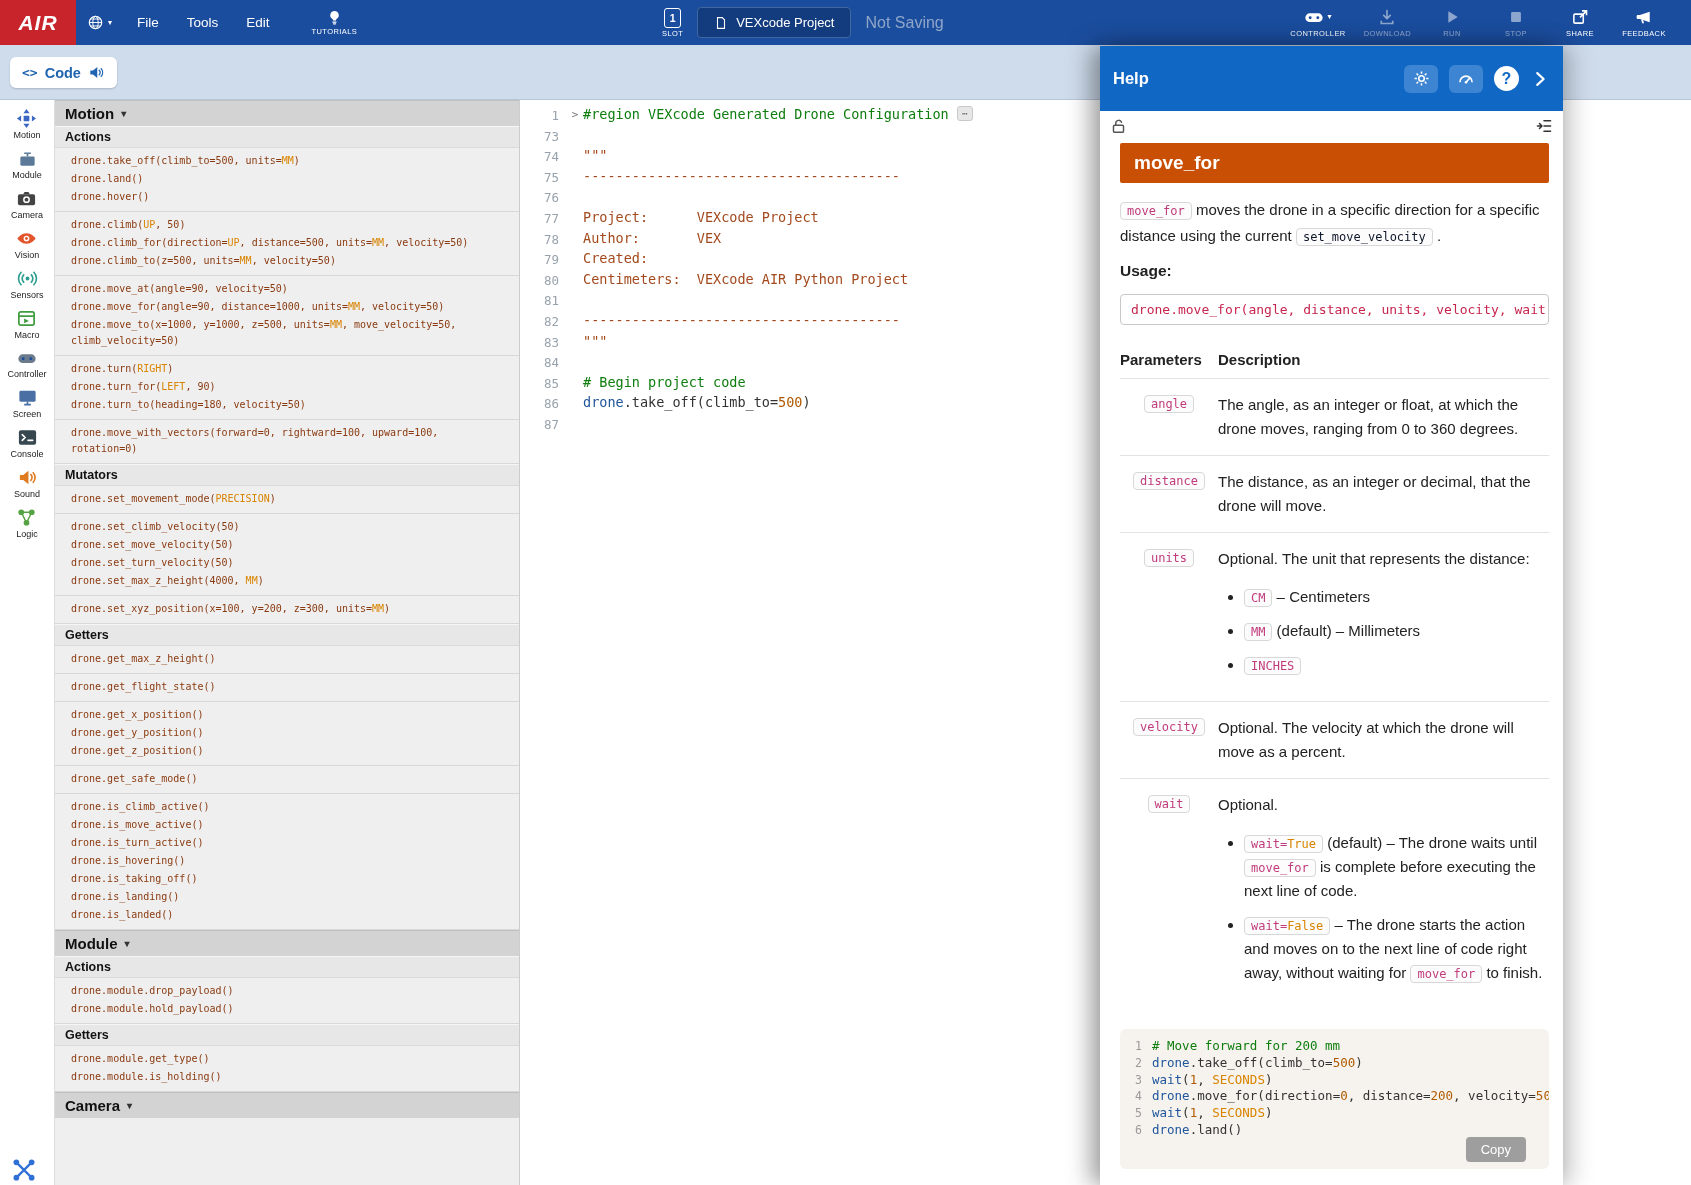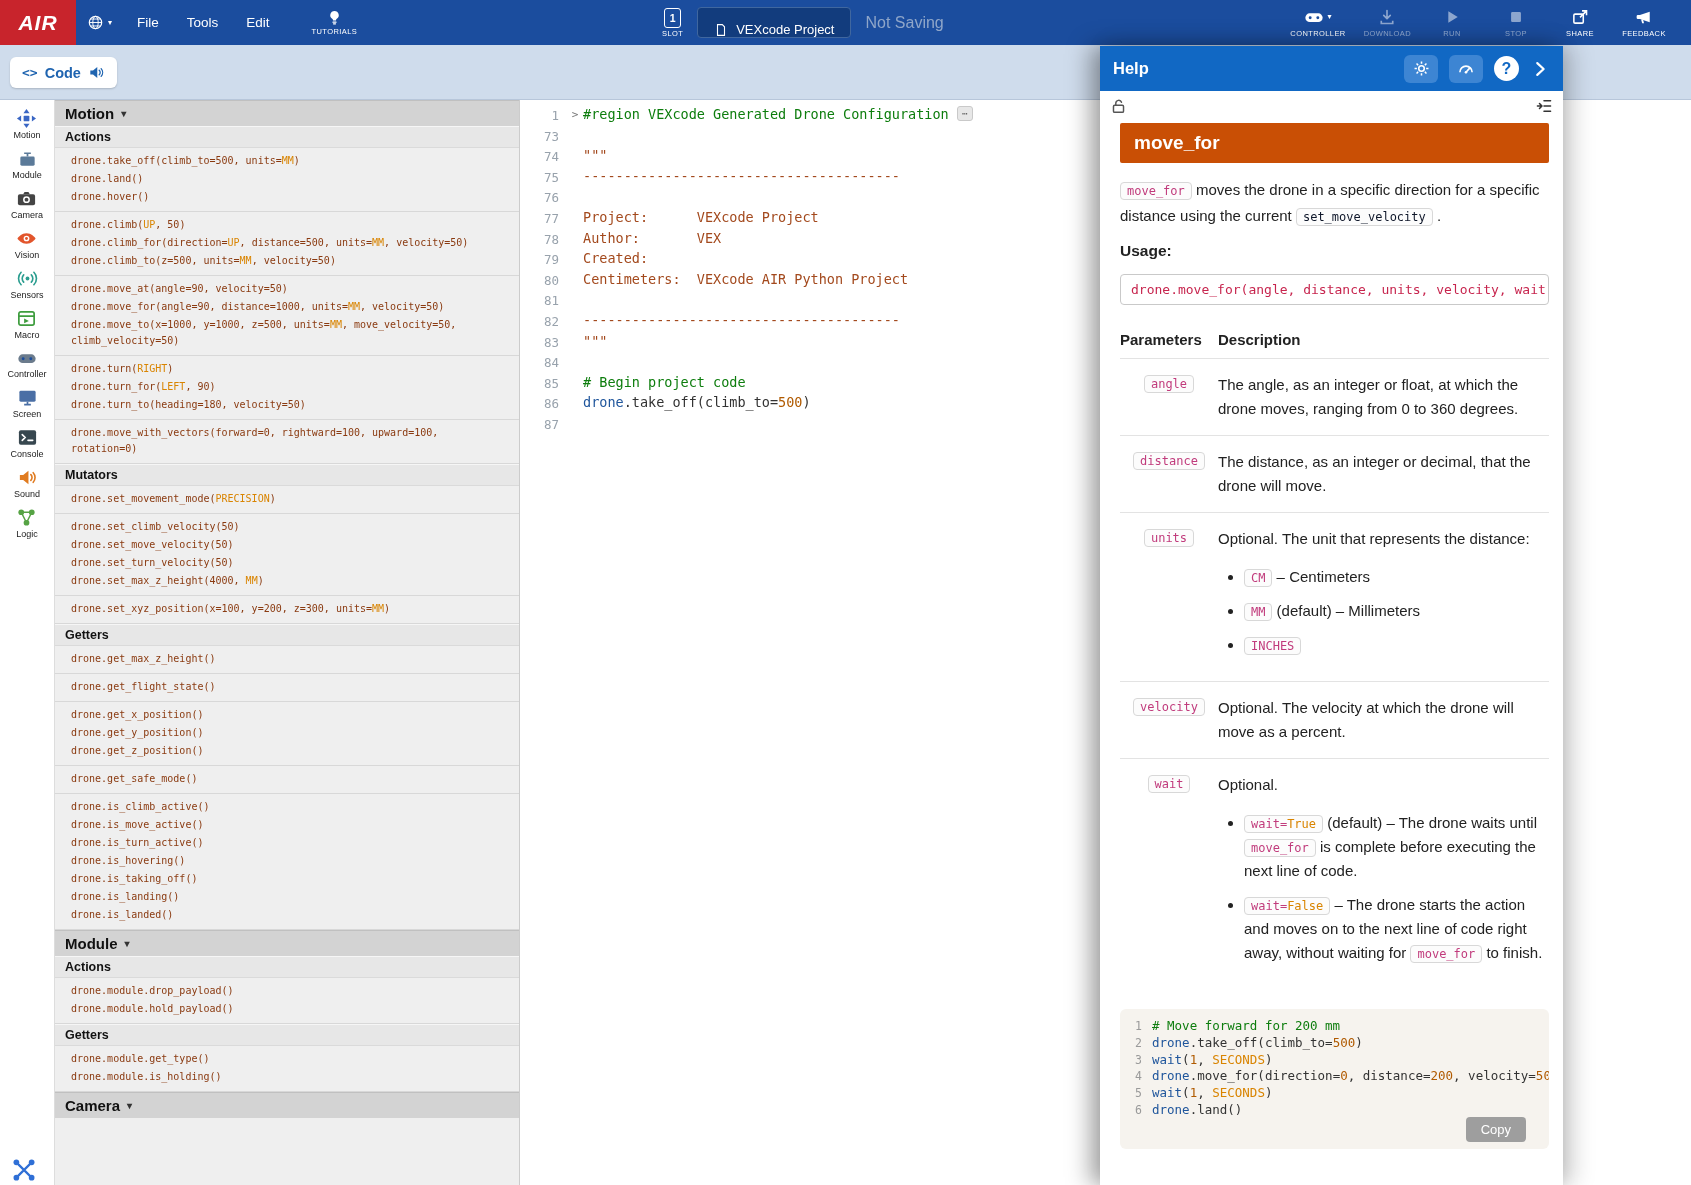--- a/index.html
+++ b/index.html
@@ -11,21 +11,21 @@
   .logo{width:76px;height:45px;background:#c8242c;display:flex;align-items:center;justify-content:center;font-size:21px;font-weight:bold;font-style:italic;letter-spacing:1px;flex:none}
   .menus{display:flex;height:100%}
   .menu-item{font-size:13.5px;padding:0 14px;height:100%;display:flex;align-items:center;cursor:pointer}
   .globe{gap:4px;padding:0 11px;height:45px;display:flex;align-items:center;cursor:pointer}
   .caret{font-size:8px;line-height:1}
   .tutorials{display:flex;flex-direction:column;align-items:center;gap:1px;margin-left:28px;cursor:pointer}
   .tb-label{font-size:7.5px;font-weight:normal;letter-spacing:.4px}
   .tb-center{position:absolute;left:662px;top:0;height:45px;display:flex;align-items:center;gap:14px}
   .slot{display:flex;flex-direction:column;align-items:center;gap:1px;cursor:pointer}
   .slot-box{width:17px;height:20px;border:1.6px solid #fff;border-radius:3px;display:flex;align-items:center;justify-content:center;font-size:10.5px;font-weight:bold}
-  .project-pill{height:31px;background:#123c7d;border:1px solid #40679f;border-radius:4px;display:flex;align-items:flex-end;gap:8px;padding:0 16px;font-size:13px;cursor:pointer}
+  .project-pill{height:31px;background:#123c7d;border:1px solid #40679f;border-radius:4px;display:flex;align-items:center;gap:8px;padding:0 16px;font-size:13px;cursor:pointer}
   .not-saving{color:#8fa6c9;font-size:16px}
   .tb-actions{margin-left:auto;display:flex;align-items:center;gap:18px;padding-right:24px}
   .tb-action{min-width:46px;display:flex;flex-direction:column;align-items:center;gap:2px;cursor:pointer}
   .tb-action.disabled{opacity:.5}
   .ico-row{display:flex;align-items:center;gap:3px;height:20px}
   .tb-ico{display:flex;align-items:center;justify-content:center}
 
   
   .subbar{position:absolute;top:45px;left:0;width:100%;height:55px;background:#cfdcec;border-bottom:1px solid #b7c6da;z-index:8}
   .code-pill{position:absolute;left:10px;top:12px;height:31px;background:#fff;border-radius:6px;display:flex;align-items:center;gap:7px;padding:0 12px;color:#1f64b0;font-weight:bold;font-size:14.5px;box-shadow:0 1px 2px rgba(0,0,0,.18);cursor:pointer}
@@ -55,21 +55,21 @@
   .ed-fold{width:16px;flex:none;color:#777;font-size:11px;text-align:center;cursor:pointer}
   .ed-text{white-space:pre;color:#333}
   .t-comment{color:#0d7d0d}
   .t-str{color:#a3491d}
   .tok-num{color:#b05a00}
   .tok-id{color:#20569c}
   .fold-badge{display:inline-block;background:#e7e7e7;border:1px solid #c9c9c9;border-radius:3px;color:#666;font-size:10px;line-height:13px;padding:0 4px;margin-left:8px;vertical-align:2px;cursor:pointer}
 
   
   .help{position:absolute;left:1100px;top:46px;width:463px;bottom:0;background:#fff;z-index:60;box-shadow:-10px 0 22px rgba(0,0,0,.35),10px 0 22px rgba(0,0,0,.18);display:flex;flex-direction:column}
-  .help-header{height:45px;background:#1168c4;flex:none;display:flex;align-items:center;padding:0 13px;color:#fff}
+  .help-header{height:65px;background:#1168c4;flex:none;display:flex;align-items:center;padding:0 13px;color:#fff}
   .help-title{font-size:16.5px;font-weight:bold}
   .help-hbtns{margin-left:auto;display:flex;align-items:center;gap:11px}
   .hbtn{width:34px;height:28px;background:#3d85d3;border-radius:6px;display:flex;align-items:center;justify-content:center;cursor:pointer;color:#fff}
   .q-btn{width:25px;height:25px;border-radius:50%;background:#fff;color:#1168c4;font-size:16px;font-weight:bold;display:flex;align-items:center;justify-content:center;cursor:pointer}
   .chev{color:#fff;cursor:pointer;display:flex;align-items:center}
   .help-strip{height:30px;flex:none;display:flex;align-items:center;padding:0 10px;color:#555}
   .dock{margin-left:auto;color:#333;cursor:pointer;display:flex;align-items:center}
   .unlock{display:flex;align-items:center;cursor:pointer}
   .help-body{flex:1;overflow:hidden;padding:2px 14px 8px 20px;position:relative;color:#222}
   .cmd-title{background:#c94f05;color:#fff;font-size:19px;font-weight:bold;padding:9px 14px;border-radius:2px}

